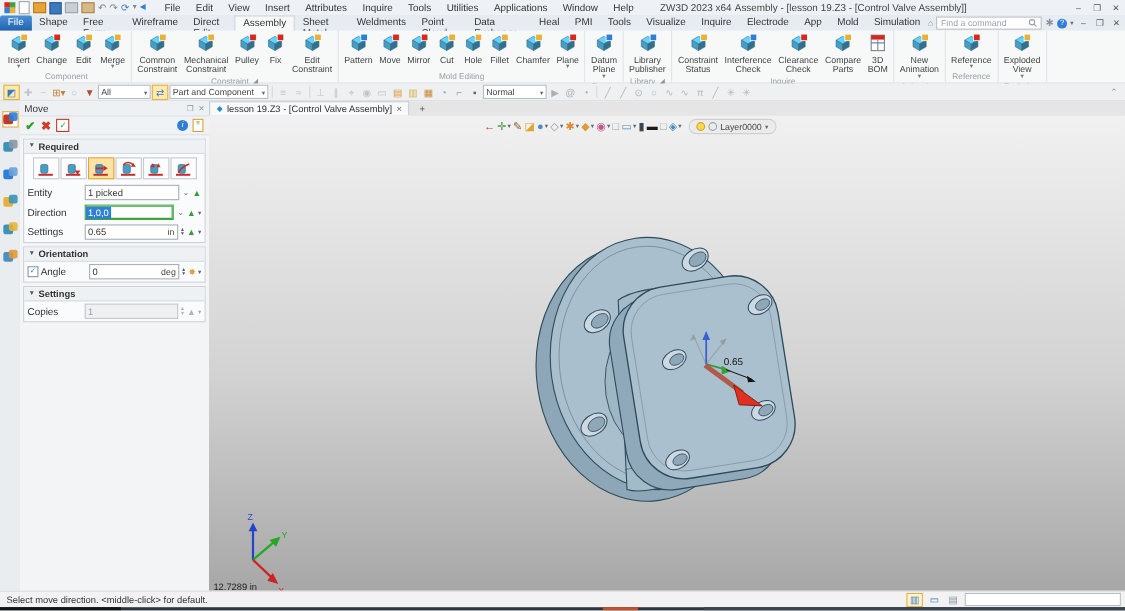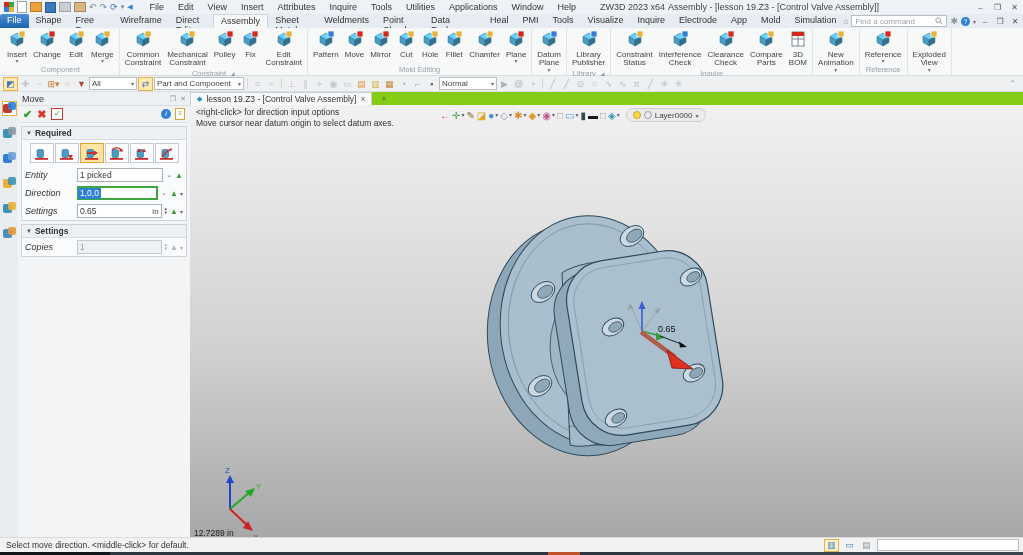--- a/index.html
+++ b/index.html
@@ -52,21 +52,21 @@
             border-bottom:1px solid #dcdfe2;display:flex;align-items:center;gap:1px;
             padding:0 3px;font-size:9px;}
   .qb-ico{min-width:13px;text-align:center;line-height:12px;}
   .qb-ico.hl{background:#ffe9ad;border:1px solid #e2b24a;}
   .qb-sel{height:11px;background:#fff;border:1px solid #b9bec4;font-size:8px;display:flex;
           align-items:center;padding:0 2px;color:#444;overflow:hidden;white-space:nowrap;}
   .qb-sel b{font-weight:normal;overflow:hidden;flex:1;}
   .qb-sep{width:1px;height:11px;background:#d4d8db;margin:0 2px;}
   .qb-collapse{margin-left:auto;color:#8a95a0;font-size:8px;padding-right:4px;}
   
-  .docbar{position:absolute;top:92px;left:190px;right:0;height:13px;background:#84cc16;
+  .docbar{position:absolute;top:92px;left:190px;right:0;height:13px;background:#e5e5e5;
           border-bottom:1px solid #d6dade;display:flex;font-size:8.5px;align-items:stretch;}
   .dtab{background:#f8f9fa;border:1px solid #c9ced3;border-bottom:none;display:flex;
         align-items:center;gap:4px;padding:0 6px;color:#333;}
   .dtab .diamond{color:#2a8fbf;font-size:7px;}
   .dtab .x{color:#666;}
   .dplus{display:flex;align-items:center;padding:0 9px;color:#555;}
   
   .dock{position:absolute;top:92px;left:0;width:18px;bottom:17px;background:#eaedf0;
         border-right:1px solid #d5d9dd;display:flex;flex-direction:column;align-items:center;
         gap:12px;padding-top:10px;}
@@ -94,21 +94,21 @@
            line-height:9px;text-align:center;color:#b07a20;}
   .sect{margin:3px 3px 0;border:1px solid #cdd2d7;background:#fafbfc;}
   .sect-h{background:#eef1f4;border-bottom:1px solid #d8dce0;padding:1px 4px;
           font-weight:bold;font-size(8.5px);font-size:8.5px;display:flex;gap:3px;align-items:center;}
   .sect-h .tri{font-size:6px;color:#555;}
   .req-icons{display:flex;justify-content:center;gap:1px;padding:3px 2px;}
   .req-btn{width:22px;height:18px;border:1px solid #c3c9cf;background:#fdfdfd;display:flex;
            align-items:center;justify-content:center;}
   .req-btn.sel{background:#ffe4a6;border:1px solid #e8a23a;}
   .prow{display:flex;align-items:center;padding:2px 3px;gap:2px;}
-  .prow label{width:50px;flex:none;font-style:italic;}
+  .prow label{width:50px;flex:none;}
   .inp{flex:1;height:12px;background:#fff;border:1px solid #a8b0b8;display:flex;
        align-items:center;padding:0 2px;font-size:8.5px;min-width:0;}
   .inp.selinp{border:1px solid #3fa63f;box-shadow:0 0 0 1px #3fa63f inset;padding:0;}
   .inp.selinp span{background:#2f7fd6;color:#fff;padding:0 2px;line-height:11px;}
   .inp.disabled{background:#eef0f2;color:#9aa2aa;border-color:#c3c9cf;}
   .unit{font-size:8px;color:#444;margin-left:auto;}
   .chev{color:#6a7684;font-size:7px;width:8px;text-align:center;}
   .spin{display:flex;flex-direction:column;font-size:4.5px;line-height:4px;color:#556;}
   .garr{color:#3a9d3a;font-size:8px;}
   .yarr{color:#d8a23a;font-size:8px;}
@@ -736,20 +736,40 @@
           </span>
         <span class="spin">
             <span>▲</span>
             <span>▼</span>
           </span>
         <span class="garr">▲</span>
         <span class="ddt">▾</span>
       </div>
     </div>
 
+    <div class="sect">
+      <div class="sect-h">
+        <span class="tri">▼</span>
+        <span>Orientation</span>
+        </div>
+      <div class="prow">
+        <span class="cb">✓</span>
+        <label style="width:42px">Angle</label>
+        <span class="inp">
+          <span>0</span>
+          <span class="unit">deg</span>
+          </span>
+        <span class="spin">
+            <span>▲</span>
+            <span>▼</span>
+          </span>
+        <span class="yarr">✸</span>
+        <span class="ddt">▾</span>
+      </div>
+    </div>
 
     <div class="sect">
       <div class="sect-h">
         <span class="tri">▼</span>
         <span>Settings</span>
         </div>
       <div class="prow">
         <label>Copies</label>
         <span class="inp disabled">
             <span>1</span>
@@ -758,24 +778,20 @@
             <span>▲</span>
             <span>▼</span>
           </span>
         <span class="dimarr">▲</span>
         <span class="ddt" style="color:#aab">▾</span>
       </div>
     </div>
   </div>
 
   <div class="viewport">
-    <div class="prompt">
-      <div>&lt;right-click&gt; for direction input options</div>
-      <div>Move cursor near datum origin to select datum axes.</div>
-    </div>
 
     <div class="floatbar" id="floatbar">
         <span class="fb-ico">
           <span style="color: rgb(192, 57, 43);">←</span>
         </span>
         <span class="fb-ico">
           <span style="color: rgb(74, 157, 74);">✛</span>
           <span style="font-size: 6px; color: rgb(102, 102, 119);">▾</span>
         </span>
         <span class="fb-ico">

